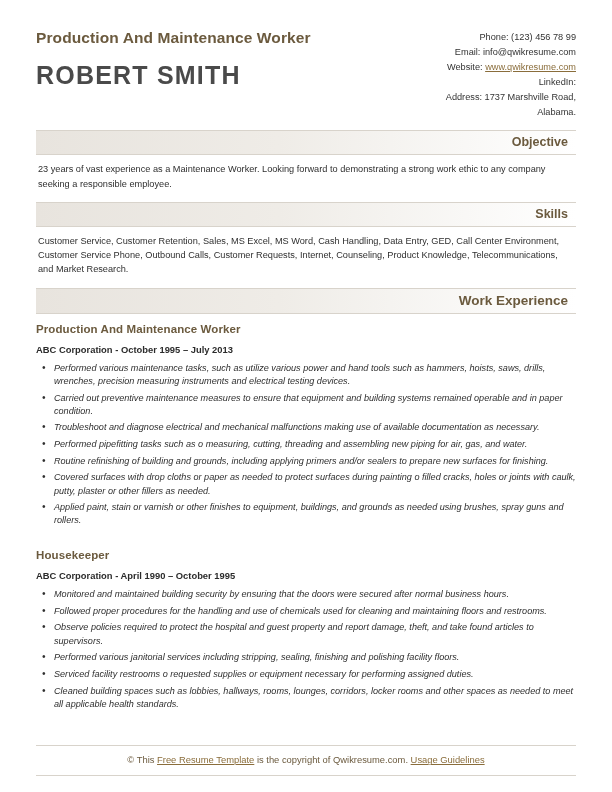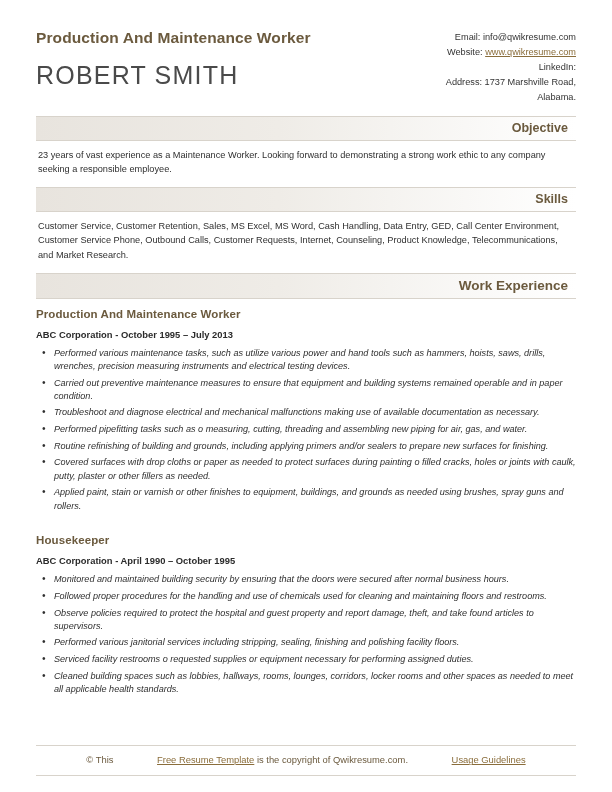--- a/index.html
+++ b/index.html
@@ -34,21 +34,21 @@
   .job-title {
     font-size: 15.5px;
     font-weight: bold;
     color: #6b5a3e;
     line-height: 1.35;
     letter-spacing: 0.1px;
   }
   .person-name {
     margin-top: 12px;
     font-size: 25px;
-    font-weight: normal;
+    font-weight: bold;
     color: #4a4a4a;
     letter-spacing: 1.2px;
   }
   .header-right {
     text-align: right;
     font-size: 9.2px;
     color: #333333;
     line-height: 1.62;
     width: 215px;
     padding-top: 2px;
@@ -131,34 +131,34 @@
     background: #ffffff;
     text-align: center;
     font-size: 9.4px;
     color: #6b5a3e;
     padding: 7px 4px 8px 4px;
     line-height: 1.45;
   }
   .footer a {
     color: #8a6d3b;
     text-decoration: underline;
-    margin-left: 41px;
   }
 </style>
 </head>
 <body>
 
 <div class="page">
 
   <div class="header">
     <div class="header-left">
       <div class="job-title">Production And Maintenance Worker</div>
       <div class="person-name">ROBERT SMITH</div>
     </div>
     <div class="header-right">
+      <div class="row">Phone: (123) 456 78 99</div>
       <div class="row">Email: info@qwikresume.com</div>
       <div class="row"><span>Website: </span><a href="#">www.qwikresume.com</a></div>
       <div class="row">LinkedIn:</div>
       <div class="row">Address: 1737 Marshville Road,</div>
       <div class="row">Alabama.</div>
     </div>
   </div>
 
   <div class="sec-bar">Objective</div>
   <div class="sec-body">23 years of vast experience as a Maintenance Worker. Looking forward to demonstrating a strong work ethic to any company seeking a responsible employee.</div>

